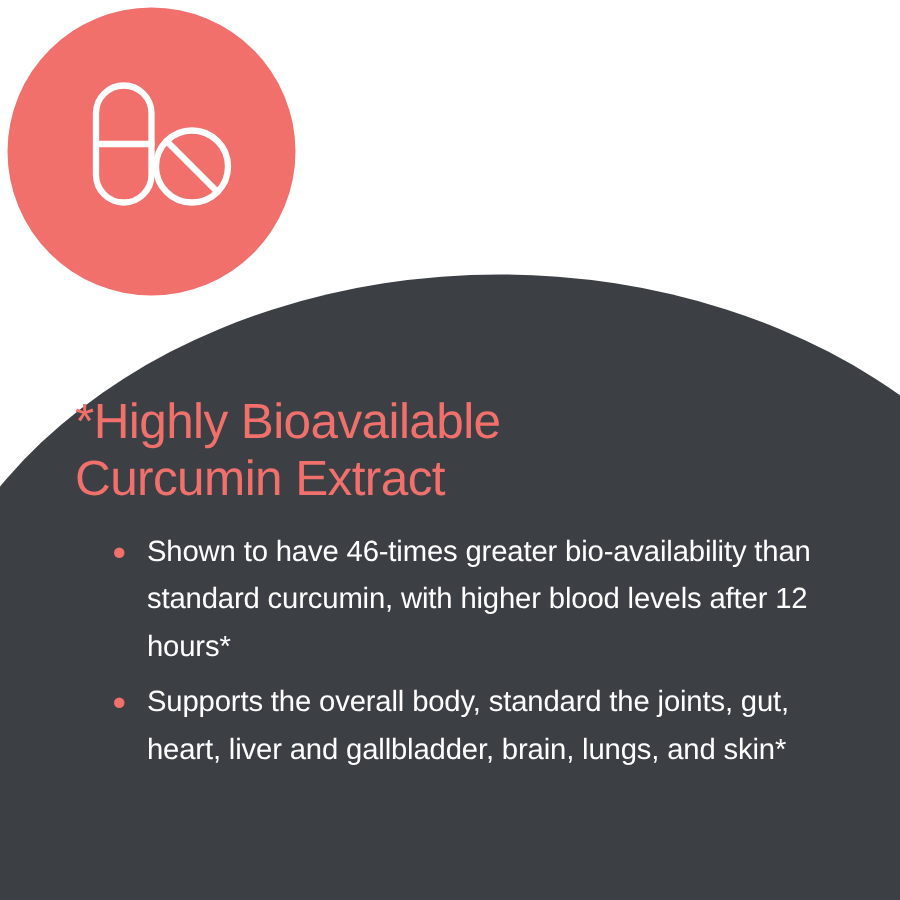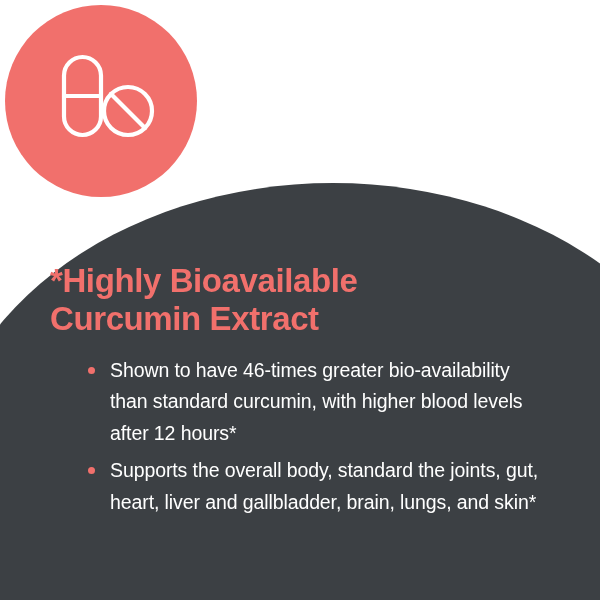--- a/index.html
+++ b/index.html
@@ -55,30 +55,30 @@
   .content {
     position: absolute;
     left: 50px;
     top: 262px;
     width: 505px;
   }
 
   .headline {
     color: #f1706c;
     font-size: 33px;
-    font-weight: bold;
+    font-weight: normal;
     line-height: 1.16;
     letter-spacing: -0.4px;
     margin: 0 0 14px 0;
     white-space: pre-line;
   }
 
   .bullet-list {
     list-style: none;
-    margin: 16px;
+    margin: 4px;
     padding: 0 0 0 22px;
   }
   .bullet-item {
     position: relative;
     color: #ffffff;
     font-size: 19.5px;
     line-height: 1.62;
     letter-spacing: -0.1px;
     margin-bottom: 6px;
     padding-left: 22px;

